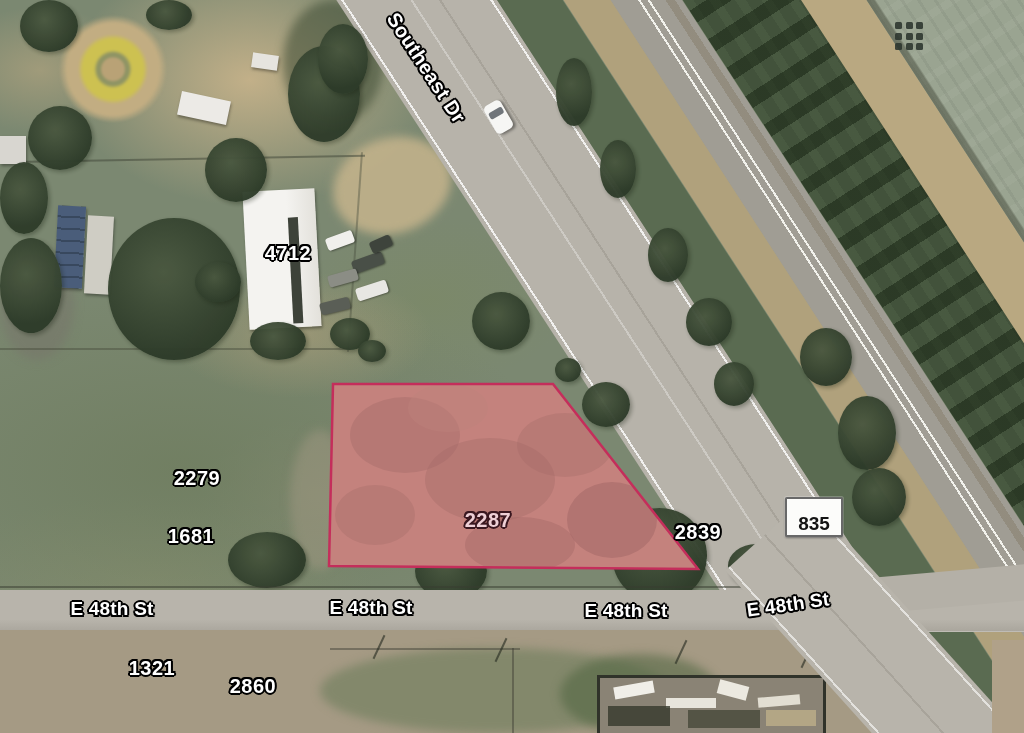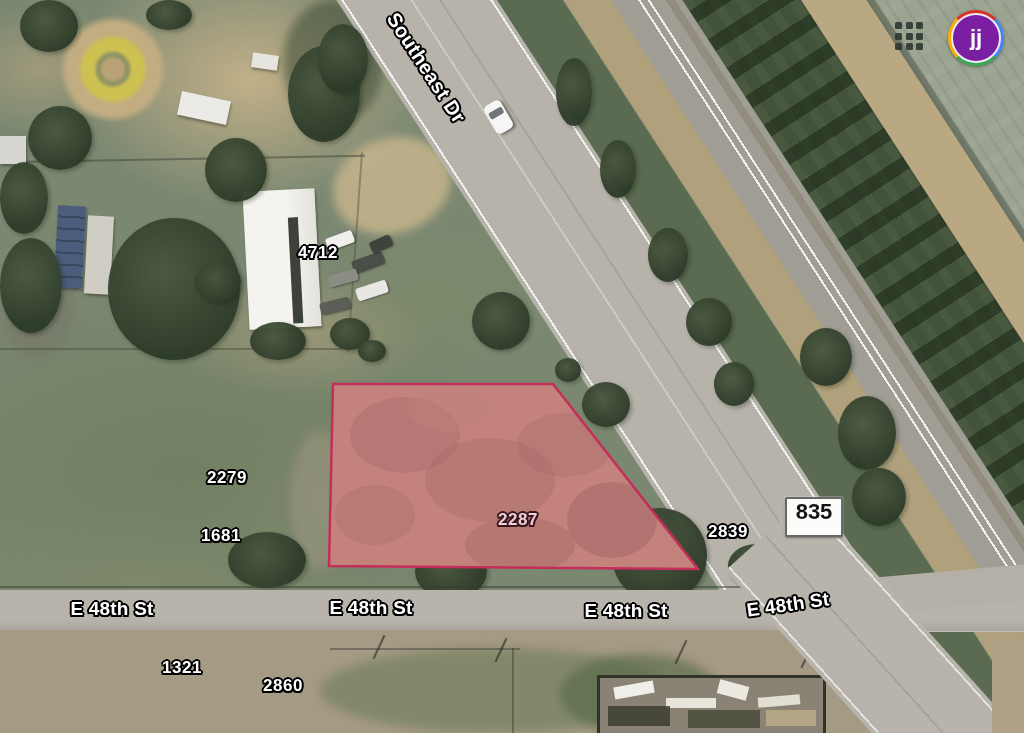--- a/index.html
+++ b/index.html
@@ -35,25 +35,25 @@
       repeating-linear-gradient(90deg, rgba(0,0,0,.05) 0 3px, rgba(0,0,0,0) 3px 14px),
       repeating-linear-gradient(0deg, rgba(255,255,255,.04) 0 8px, rgba(0,0,0,0) 8px 26px);}
   .tree{position:absolute;border-radius:50%;
     background:radial-gradient(circle at 42% 38%, #4a5840, #2d3b29 72%);
     box-shadow:2px 2px 4px rgba(20,30,15,.35); opacity:.96;}
   .dirt{position:absolute;border-radius:50%;filter:blur(5px);}
   .label{position:absolute;color:#fff;font-weight:bold;white-space:nowrap;
     text-shadow:-1.5px -1.5px 0 #000, 1.5px -1.5px 0 #000, -1.5px 1.5px 0 #000, 1.5px 1.5px 0 #000,
       -2px 0 0 #000, 2px 0 0 #000, 0 -2px 0 #000, 0 2px 0 #000;
     transform:translate(-50%,-50%);}
-  .parcel{font-size:17px;letter-spacing:.5px;margin-left:30px;}
+  .parcel{font-size:20px;letter-spacing:.5px;}
   .street{font-size:19px;letter-spacing:.2px;}
   .shield{position:absolute;background:#fcfcfa;border:2px solid #686868;border-radius:2px;
     box-shadow:0 1px 2px rgba(0,0,0,.45), 0 0 0 1px rgba(255,255,255,.25);
-    color:#141414;font-weight:bold;font-size:22px;display:flex;align-items:flex-start;justify-content:center;}
+    color:#141414;font-weight:bold;font-size:19px;display:flex;align-items:flex-end;justify-content:center;}
   .apps-grid{position:absolute;left:895px;top:22px;width:28px;height:28px;display:grid;
     grid-template-columns:repeat(3,1fr);gap:3.5px;opacity:.88;cursor:pointer;}
   .apps-grid span{background:#2c352e;border-radius:1.5px;}
   .avatar{position:absolute;left:948px;top:10px;width:56px;height:56px;border-radius:50%;
     display:flex;align-items:center;justify-content:center;cursor:pointer;
     background:conic-gradient(from 315deg, #d93025 0 90deg, #4285f4 90deg 180deg, #34a853 180deg 270deg, #f9ab00 270deg 360deg);
     box-shadow:0 1px 3px rgba(0,0,0,.4);}
   .avatar-inner{width:46px;height:46px;border-radius:50%;background:#7b1fa2;border:2px solid #eeeaf4;
     display:flex;align-items:center;justify-content:center;color:#fff;font-weight:bold;font-size:22px;}
   .car{position:absolute;left:489px;top:101px;width:19px;height:32px;background:#f6f6f4;border-radius:5px;
@@ -210,16 +210,13 @@
     <span></span>
       <span></span>
       <span></span>
     <span></span>
       <span></span>
       <span></span>
     <span></span>
       <span></span>
       <span></span>
   </div>
-  <div class="avatar z7" id="avatar" style="background: conic-gradient(from 315deg, rgb(217, 48, 37) 0deg, rgb(217, 48, 37) 90deg, rgb(66, 133, 244) 90deg, rgb(66, 133, 244) 180deg, rgb(52, 168, 83) 180deg, rgb(52, 168, 83) 270deg, rgb(249, 171, 0) 270deg, rgb(249, 171, 0) 360deg);">
-    <div class="avatar-inner" style="background: rgb(123, 31, 162);">jj</div>
-  </div>
 </div>
 
 </body></html>

